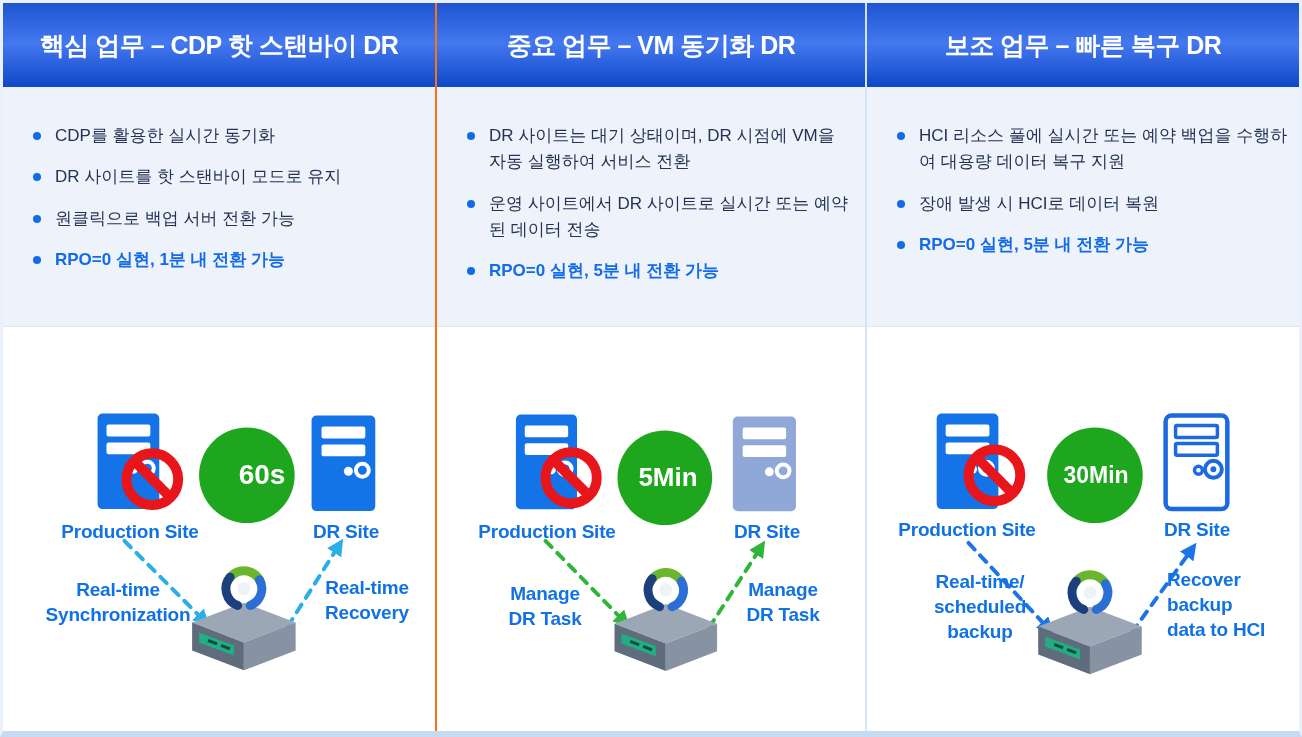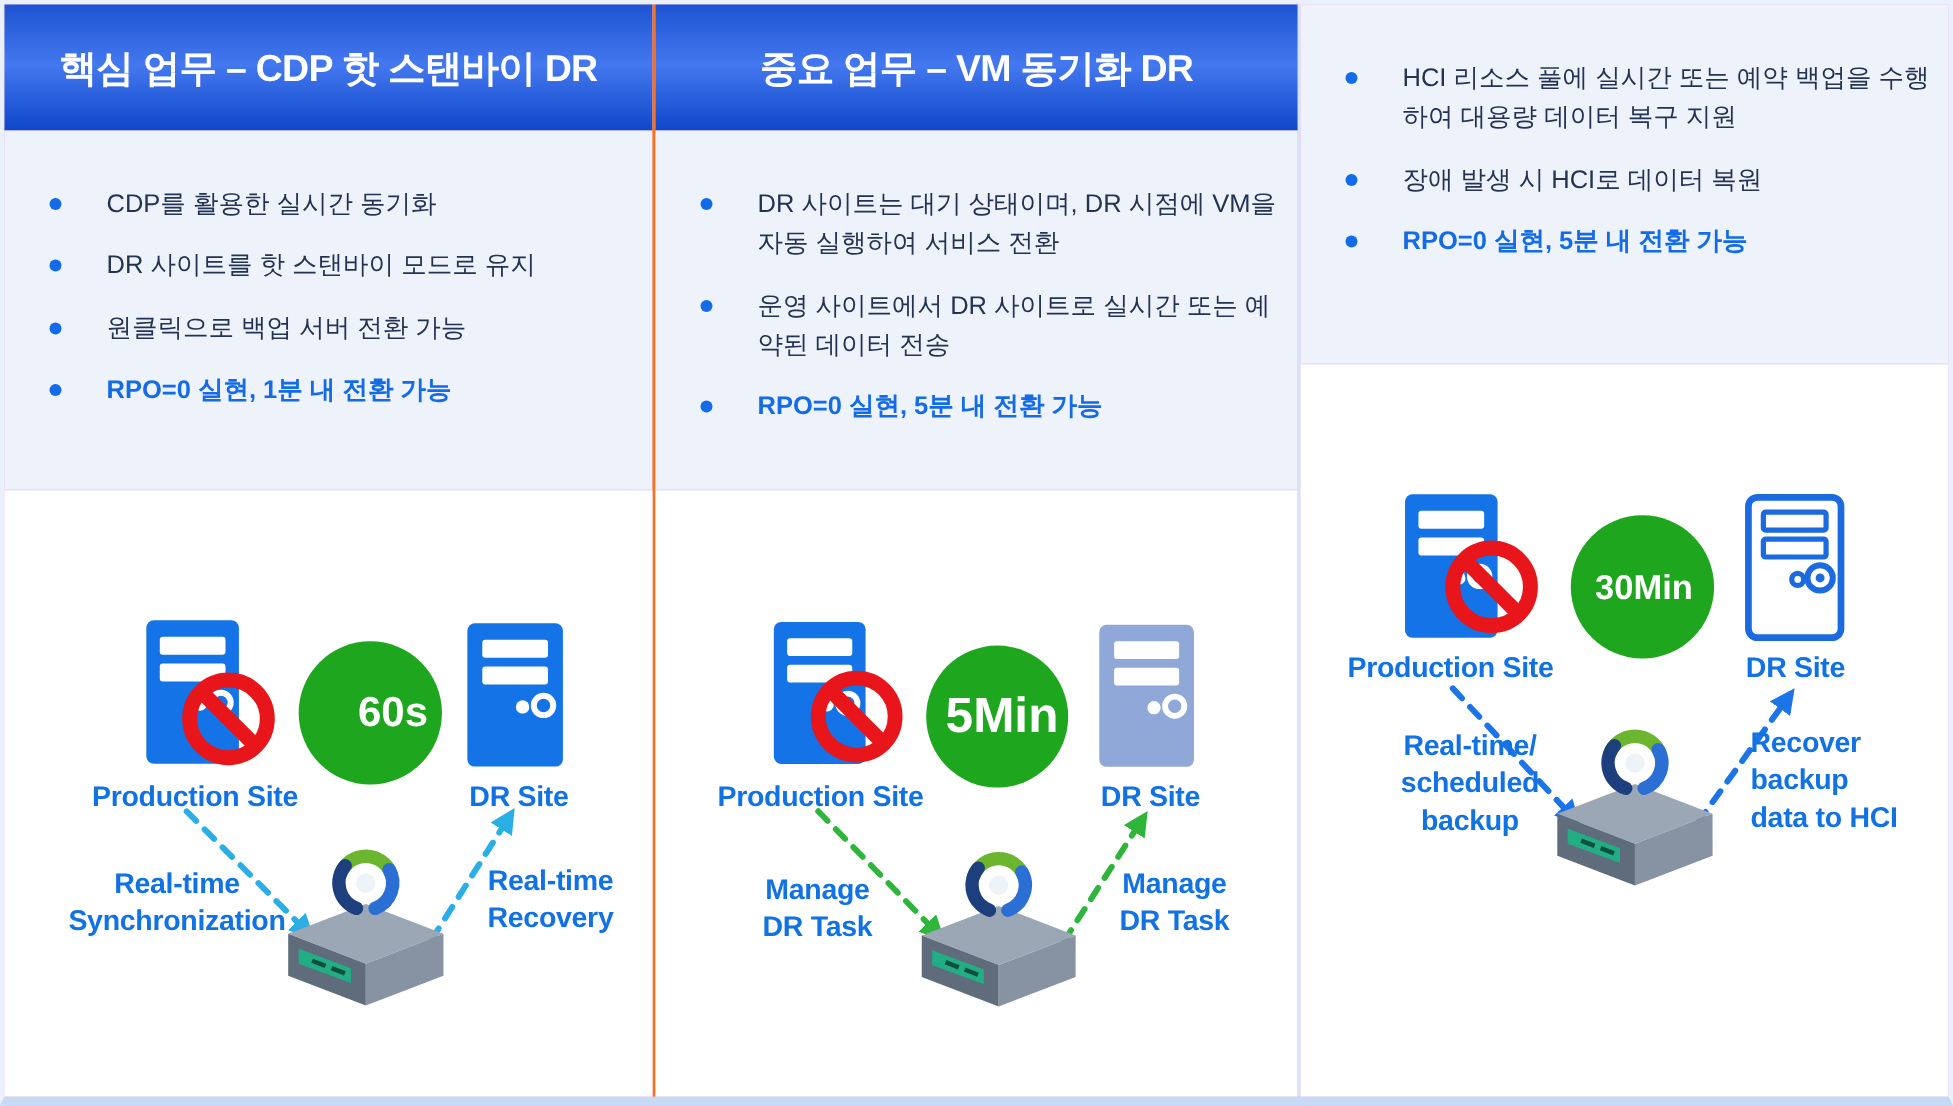--- a/index.html
+++ b/index.html
@@ -20,31 +20,31 @@
     color:#ffffff; font-size:25px; font-weight:700; letter-spacing:-0.5px;
     display:flex; align-items:center; justify-content:center; text-align:center;
   }
   .col-bullets {
     height:240px; flex:0 0 240px;
     background:#edf2fb; border-bottom:1px solid #dbe7f7;
     padding:36px 10px 0 28px;
     list-style:none;
   }
   .bullet { display:flex; align-items:flex-start; margin-bottom:15px;
-    color:#243253; font-size:17px; line-height:1.55; font-weight:500;gap:16px; }
+    color:#243253; font-size:17px; line-height:1.55; font-weight:500; }
   .bullet .dot { flex:0 0 8px; width:8px; height:8px; border-radius:50%;
     background:#136be8; margin:9px 14px 0 2px; }
   .bullet.hl .b-text { color:#136be8; font-weight:700; }
   .col-diagram { position:relative; flex:1 1 auto; background:#ffffff; overflow:hidden; }
   .col-diagram svg.scene { position:absolute; left:0; top:0; width:100%; height:404px; }
   .dg-label { position:absolute; color:#1172e4; font-weight:700; font-size:19px;
     text-align:center; line-height:1.32; letter-spacing:-0.2px; }
   .badge { position:absolute; width:96px; height:96px; display:flex; align-items:center;
     justify-content:center; color:#ffffff; font-weight:700; }
-  .badge.b0 { font-size:28px; } .badge.b1 { font-size:33px; } .badge.b2 { font-size:23px; }
+  .badge.b0 { font-size:28px; } .badge.b1 { font-size:26px; } .badge.b2 { font-size:23px; }
   .ta-left { text-align:left; }
 </style>
 </head>
 <body>
 
 <div class="board">
 
   <div class="col">
     <div class="col-header">
       <span>핵심 업무 – CDP 핫 스탠바이 DR</span>
@@ -204,20 +204,23 @@
         <div>DR Task</div>
       </div>
       <div class="dg-label" style="left:266px; top:250px; width:160px;">
         <div>Manage</div>
         <div>DR Task</div>
       </div>
     </div>
   </div>
 
   <div class="col">
+    <div class="col-header">
+      <span>보조 업무 – 빠른 복구 DR</span>
+    </div>
     <ul class="col-bullets">
       <li class="bullet">
         <span class="dot"></span>
         <span class="b-text">HCI 리소스 풀에 실시간 또는 예약 백업을 수행하여 대용량 데이터 복구 지원</span>
         </li>
       <li class="bullet">
         <span class="dot"></span>
         <span class="b-text">장애 발생 시 HCI로 데이터 복원</span>
         </li>
       <li class="bullet hl">

